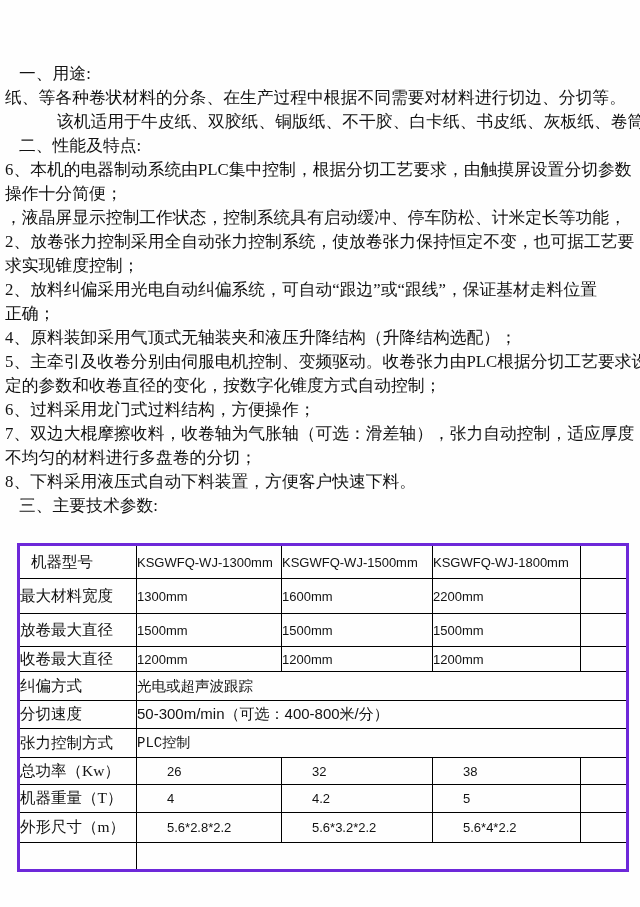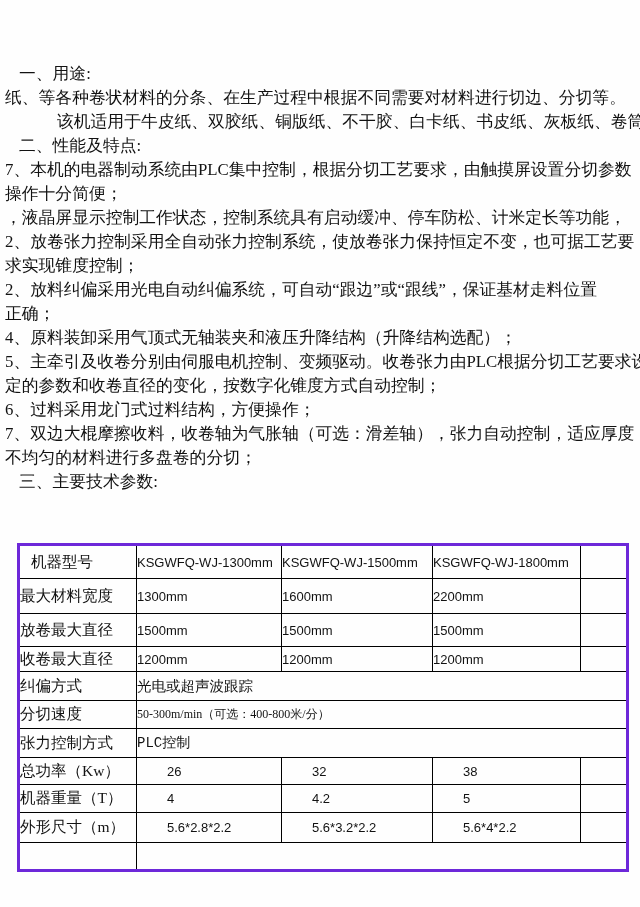--- a/index.html
+++ b/index.html
@@ -41,46 +41,47 @@
     padding-left:5px;
   }
   td.lbl.hdr{padding-left:11px;}
   td.val{
     font-family:Liberation Sans, sans-serif;
     font-size:13px;
     padding-left:7px;
   }
   td.val.num{padding-left:30px;}
   td.merged-a{font-size:14.5px;padding-left:130px;font-family:"Liberation Serif","DejaVu Serif",serif;}
-  td.merged-b{font-size:12px;padding-left:45px;font-family:Liberation Serif, serif;}
+  td.merged-b{font-size:15px;padding-left:45px;font-family:Liberation Sans, sans-serif;}
   td.merged-c{font-size:14px;padding-left:131px;font-family:"Liberation Mono","DejaVu Sans Mono",monospace;}
 </style>
 </head>
 <body>
 
 <div class="page">
 
   <div class="textblock">
     <div class="line sec">一、用途:</div>
     <div class="line body">纸、等各种卷状材料的分条、在生产过程中根据不同需要对材料进行切边、分切等。</div>
     <div class="line first">该机适用于牛皮纸、双胶纸、铜版纸、不干胶、白卡纸、书皮纸、灰板纸、卷筒</div>
     <div class="line sec">二、性能及特点:</div>
-    <div class="line body">7、本机的电器制动系统由PLC集中控制，根据分切工艺要求，由触摸屏设置分切参数</div>
+    <div class="line body">6、本机的电器制动系统由PLC集中控制，根据分切工艺要求，由触摸屏设置分切参数</div>
     <div class="line body">操作十分简便；</div>
     <div class="line body">，液晶屏显示控制工作状态，控制系统具有启动缓冲、停车防松、计米定长等功能，</div>
     <div class="line body">2、放卷张力控制采用全自动张力控制系统，使放卷张力保持恒定不变，也可据工艺要</div>
     <div class="line body">求实现锥度控制；</div>
     <div class="line body">2、放料纠偏采用光电自动纠偏系统，可自动“跟边”或“跟线”，保证基材走料位置</div>
     <div class="line body">正确；</div>
     <div class="line body">4、原料装卸采用气顶式无轴装夹和液压升降结构（升降结构选配）；</div>
     <div class="line body">5、主牵引及收卷分别由伺服电机控制、变频驱动。收卷张力由PLC根据分切工艺要求设</div>
     <div class="line body">定的参数和收卷直径的变化，按数字化锥度方式自动控制；</div>
     <div class="line body">6、过料采用龙门式过料结构，方便操作；</div>
     <div class="line body">7、双边大棍摩擦收料，收卷轴为气胀轴（可选：滑差轴），张力自动控制，适应厚度</div>
     <div class="line body">不均匀的材料进行多盘卷的分切；</div>
+    <div class="line body">8、下料采用液压式自动下料装置，方便客户快速下料。</div>
     <div class="line sec">三、主要技术参数:</div>
   </div>
 
   <table class="spec">
     <colgroup>
       <col style="width:118px">
       <col style="width:145px">
       <col style="width:151px">
       <col style="width:148px">
       <col style="width:47px">

